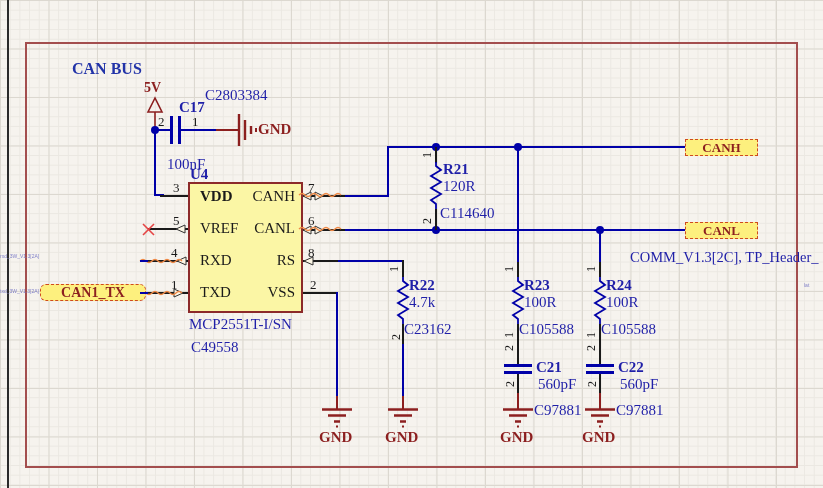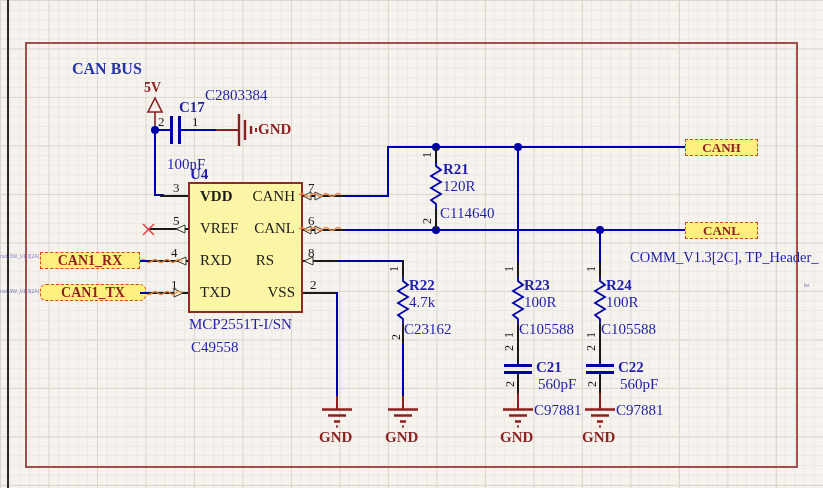--- a/index.html
+++ b/index.html
@@ -94,21 +94,21 @@
   <div class="pnum" style="left:308px;top:213px;">6</div>
   <div class="pnum" style="left:308px;top:245px;">8</div>
   <div class="pnum" style="left:310px;top:277px;">2</div>
 
   <div class="tblack" style="left:200px;top:188px;font-weight:bold;">VDD</div>
   <div class="tblack" style="left:200px;top:220px;">VREF</div>
   <div class="tblack" style="left:200px;top:252px;">RXD</div>
   <div class="tblack" style="left:200px;top:284px;">TXD</div>
   <div class="tblack" style="left:235px;top:188px;width:60px;text-align:right;">CANH</div>
   <div class="tblack" style="left:235px;top:220px;width:60px;text-align:right;">CANL</div>
-  <div class="tblack" style="left:235px;top:252px;width:60px;text-align:center;">RS</div>
+  <div class="tblack" style="left:235px;top:252px;width:60px;text-align:right;">RS</div>
   <div class="tblack" style="left:235px;top:284px;width:60px;text-align:right;">VSS</div>
 
   <div class="tblue" style="left:189px;top:316px;">MCP2551T-I/SN</div>
   <div class="tblue" style="left:191px;top:339px;">C49558</div>
 
   <svg style="left:141px;top:222px;" width="15" height="15">
     <line x1="2" y1="2" x2="13" y2="13" stroke="#e54444" stroke-width="1.6"></line>
     <line x1="13" y1="2" x2="2" y2="13" stroke="#e54444" stroke-width="1.6"></line>
   </svg>
 
@@ -141,21 +141,20 @@
     </svg>
   <svg style="left:299px;top:192px;" width="44" height="6">
       <path d="M0,3 Q3,0 6,3 T12,3 T18,3 T24,3 T30,3 T36,3 T42,3" fill="none" stroke="#ef8844" stroke-width="1.3"></path>
     </svg>
   <svg style="left:299px;top:226px;" width="44" height="6">
       <path d="M0,3 Q3,0 6,3 T12,3 T18,3 T24,3 T30,3 T36,3 T42,3" fill="none" stroke="#ef8844" stroke-width="1.3"></path>
     </svg>
 
   <div class="tiny" style="left:0;top:253px;">rxd_3W_V1.3[2A]</div>
   <div class="tiny" style="left:0;top:288px;">txd_3W_V1.3[2A]</div>
-  <div class="netlabel" style="left:40px;top:252px;width:100px;font-size:14px;">CAN1_RX</div>
   <div class="netlabel" style="left:40px;top:284px;width:106px;font-size:14px;border-radius:6px;">CAN1_TX</div>
   <div class="w" style="left:140px;top:260px;width:8px;height:2px;"></div>
   <div class="w" style="left:140px;top:292px;width:8px;height:2px;"></div>
 
   <div class="w" style="left:345px;top:195px;width:44px;height:2px;"></div>
   <div class="w" style="left:387px;top:146px;width:2px;height:51px;"></div>
   <div class="w" style="left:387px;top:146px;width:298px;height:2px;"></div>
   <div class="w" style="left:345px;top:229px;width:340px;height:2px;"></div>
 
   <div class="dot" style="left:432px;top:143px;"></div>

